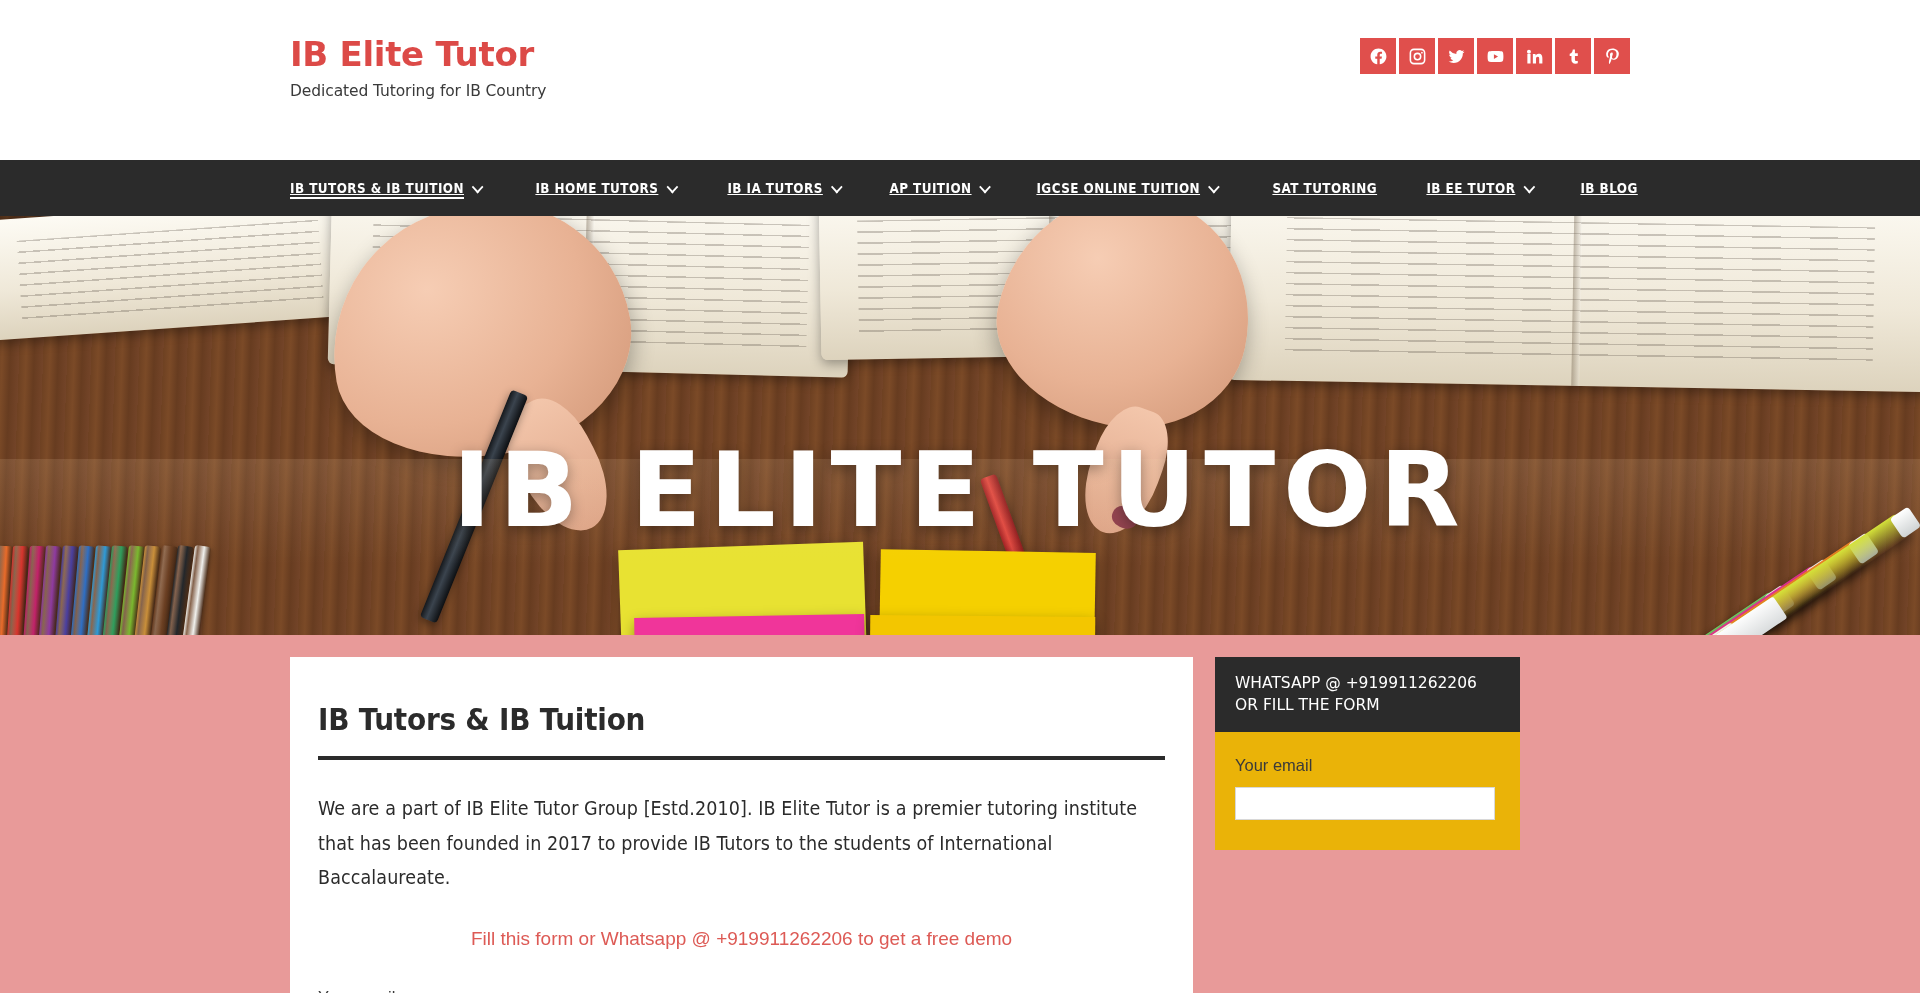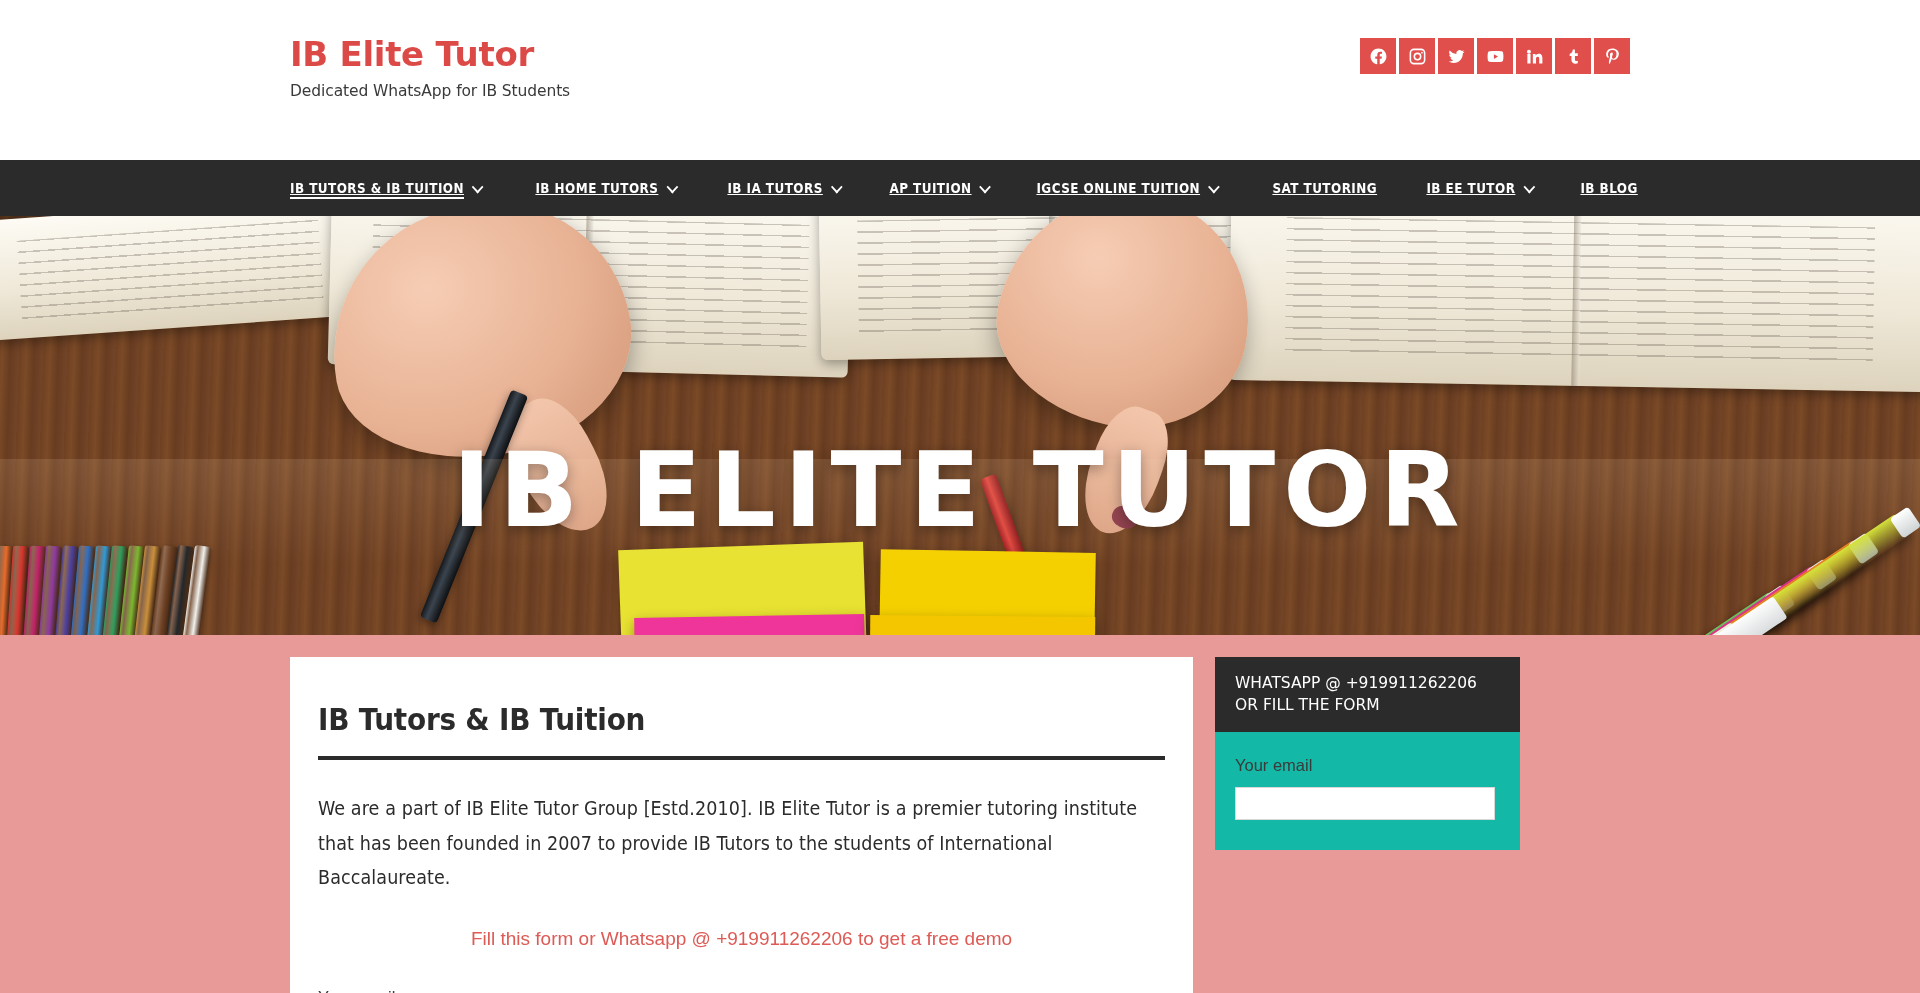--- a/index.html
+++ b/index.html
@@ -291,21 +291,21 @@
     border: 1px solid #d8d8d8;
     background: #ffffff;
     outline: none;
     font-family: "Liberation Sans", sans-serif;
     font-size: 15px;
     padding: 4px 8px;
     color: #333;
   }
 
   
-  .sidebar { width: 305px; background: #14b8a6; padding: 0 0 30px 0; }
+  .sidebar { width: 305px; background: #eab308; padding: 0 0 30px 0; }
   .widget-title {
     background: #2b2b2b;
     color: #ffffff;
     font-family: "DejaVu Sans", sans-serif;
     font-size: 15.5px;
     font-weight: 400;
     line-height: 1.45;
     padding: 15px 18px 15px 20px;
     margin: 0;
   }
@@ -318,21 +318,21 @@
 </head>
 <body>
 
 <header class="site-header">
   <div class="header-inner">
 
     <div class="branding">
       <h1 class="site-title">
         <a href="#">IB Elite Tutor</a>
       </h1>
-      <p class="site-tagline">Dedicated WhatsApp for IB Students</p>
+      <p class="site-tagline">Dedicated Tutoring for IB Country</p>
     </div>
 
     <nav class="social-list">
       <a class="social-item" href="#">
         <span>
           <svg viewBox="0 0 24 24">
               <path d="M12 2C6.48 2 2 6.48 2 12c0 4.99 3.66 9.13 8.44 9.88v-6.99H7.9V12h2.54V9.8c0-2.5 1.49-3.89 3.78-3.89 1.09 0 2.23.2 2.23.2v2.46h-1.26c-1.24 0-1.63.77-1.63 1.56V12h2.77l-.44 2.89h-2.33v6.99C18.34 21.13 22 16.99 22 12c0-5.52-4.48-10-10-10z"></path>
             </svg>
         </span>
       </a>
@@ -487,21 +487,21 @@
   </div>
   <div class="hero-title">IB ELITE TUTOR</div>
 </section>
 
 <div class="content-area">
   <div class="content-inner">
 
     <main class="primary">
       <h2 class="entry-title">IB Tutors &amp; IB Tuition</h2>
       <div class="title-rule"></div>
-      <p class="entry-text">We are a part of IB Elite Tutor Group [Estd.2010]. IB Elite Tutor is a premier tutoring institute that has been founded in 2007 to provide IB Tutors to the students of International Baccalaureate.</p>
+      <p class="entry-text">We are a part of IB Elite Tutor Group [Estd.2010]. IB Elite Tutor is a premier tutoring institute that has been founded in 2017 to provide IB Tutors to the students of International Baccalaureate.</p>
       <p class="promo-line">Fill this form or Whatsapp @ +919911262206 to get a free demo</p>
 
       <form>
         <label class="field-label">Your email</label>
 
       </form>
     </main>
 
     <aside class="sidebar">
       <h3 class="widget-title">WHATSAPP @ +919911262206 OR FILL THE FORM</h3>

